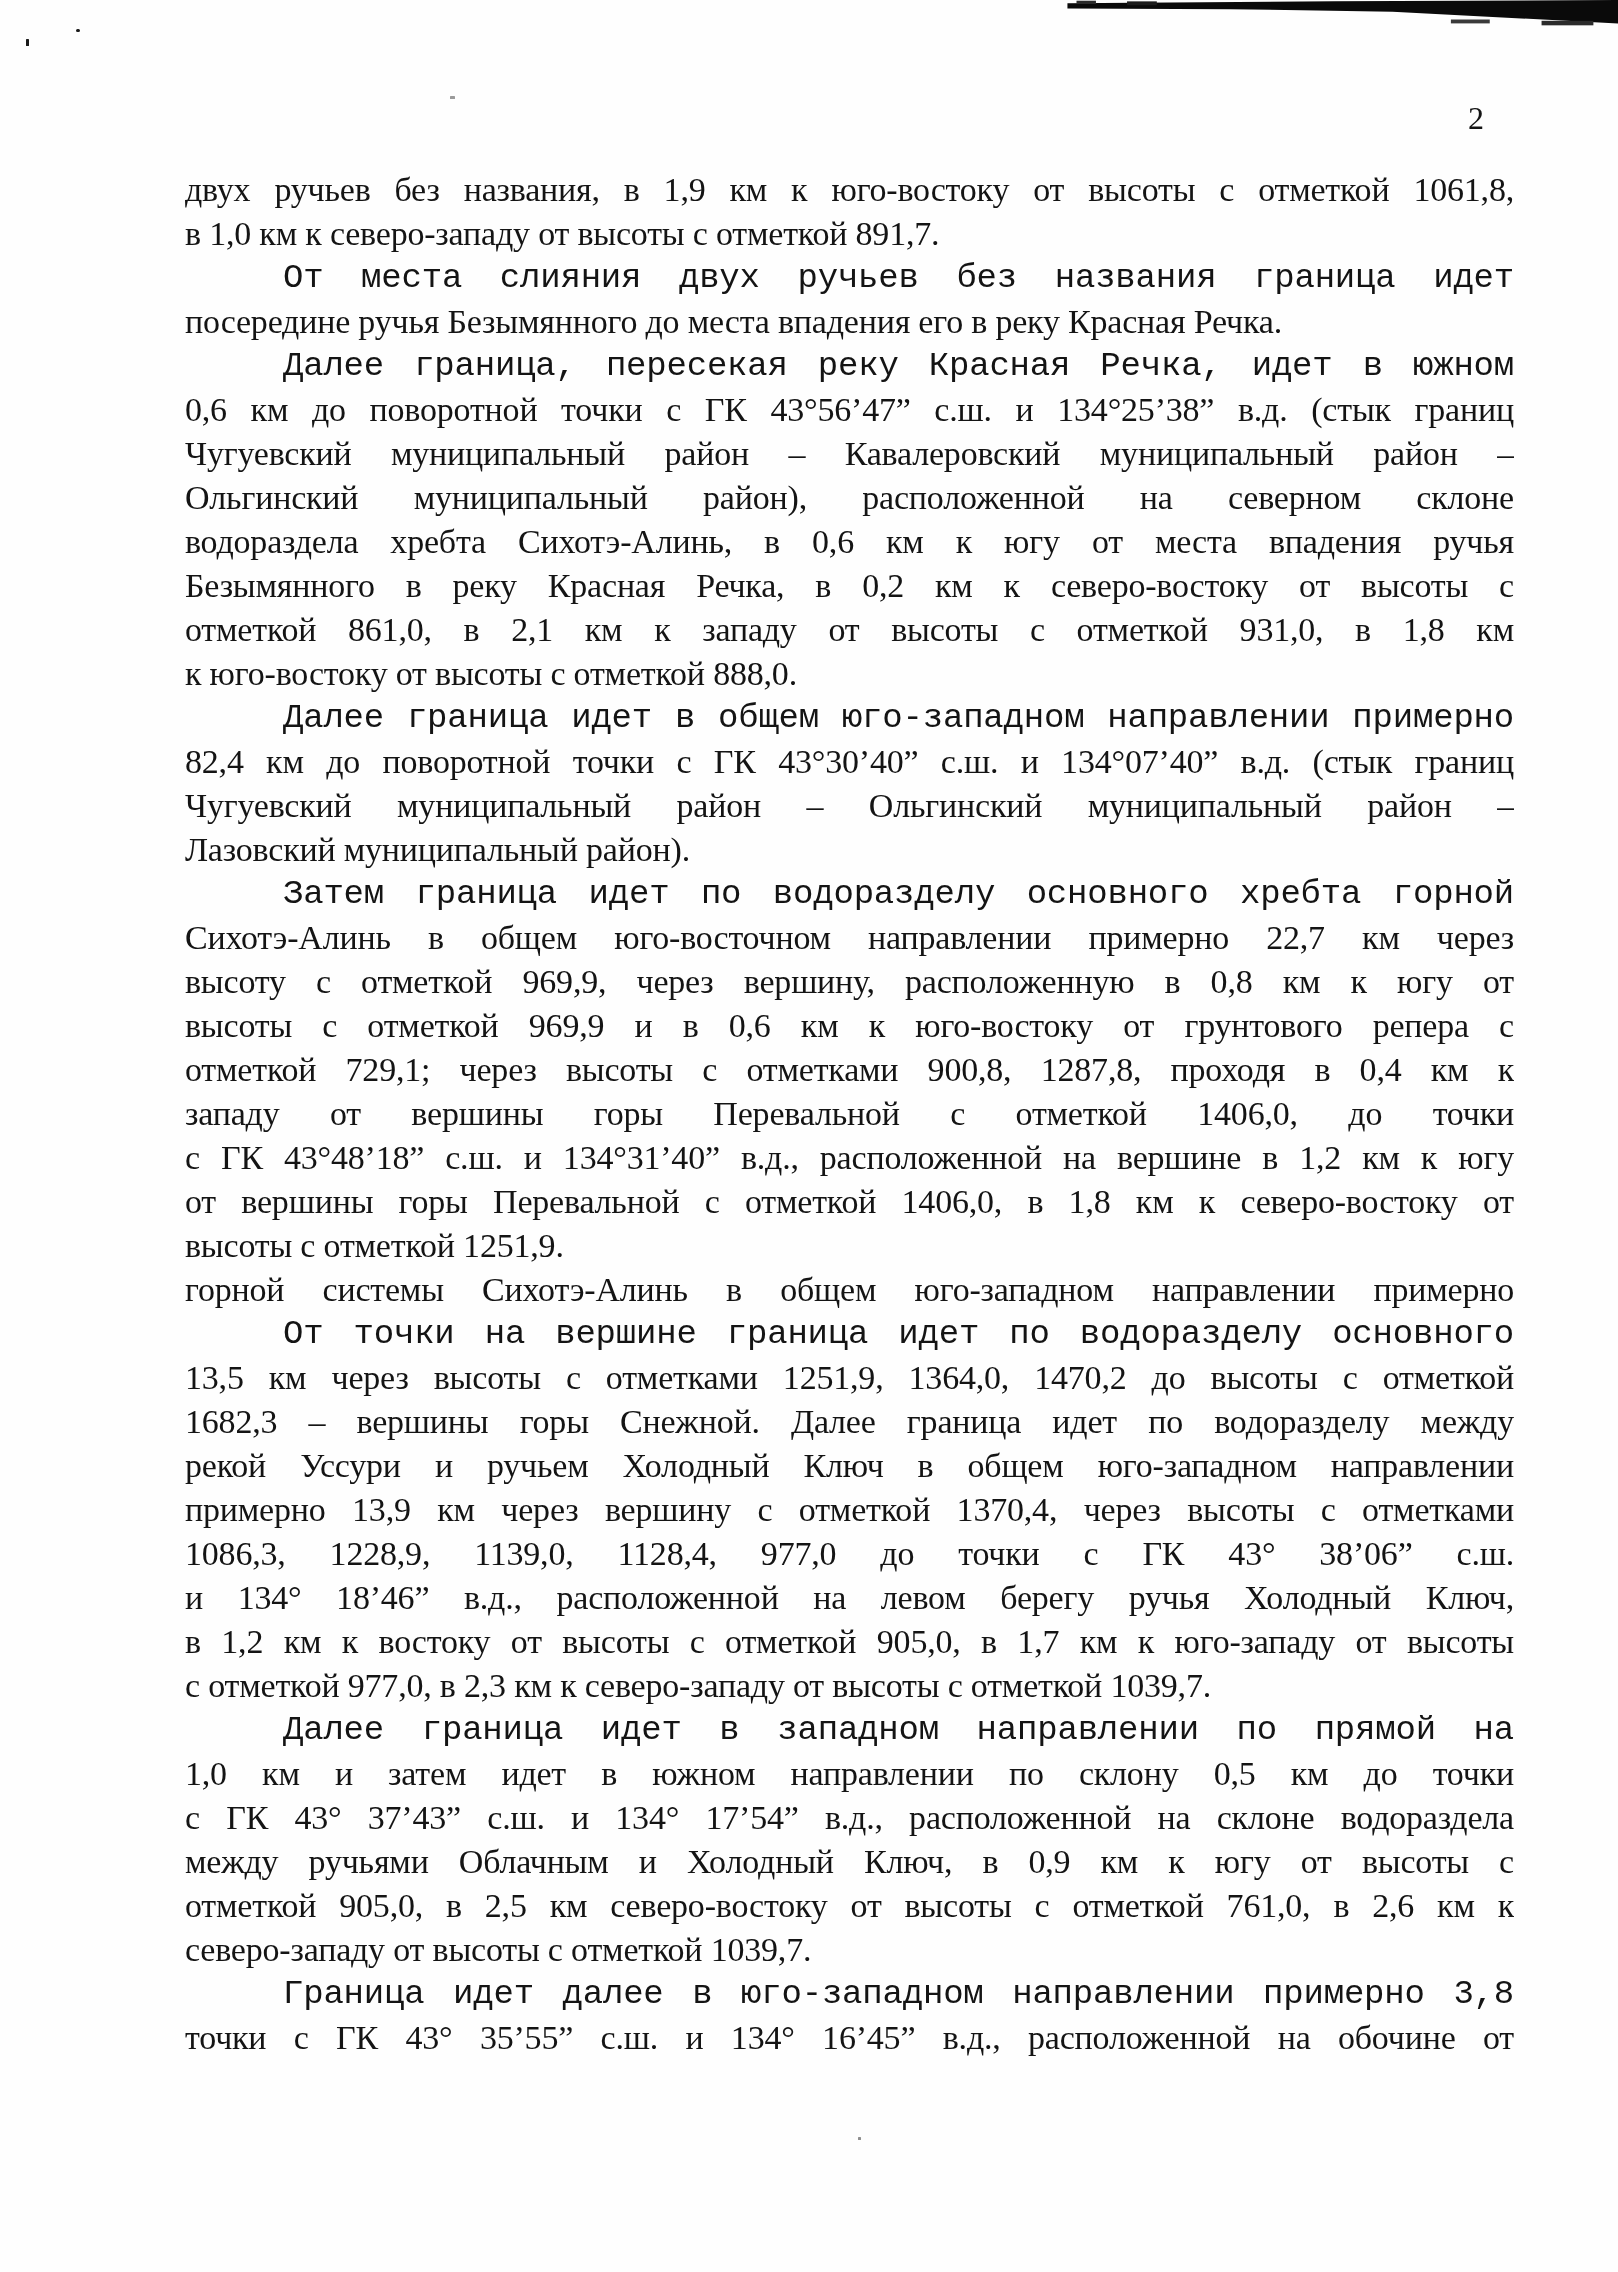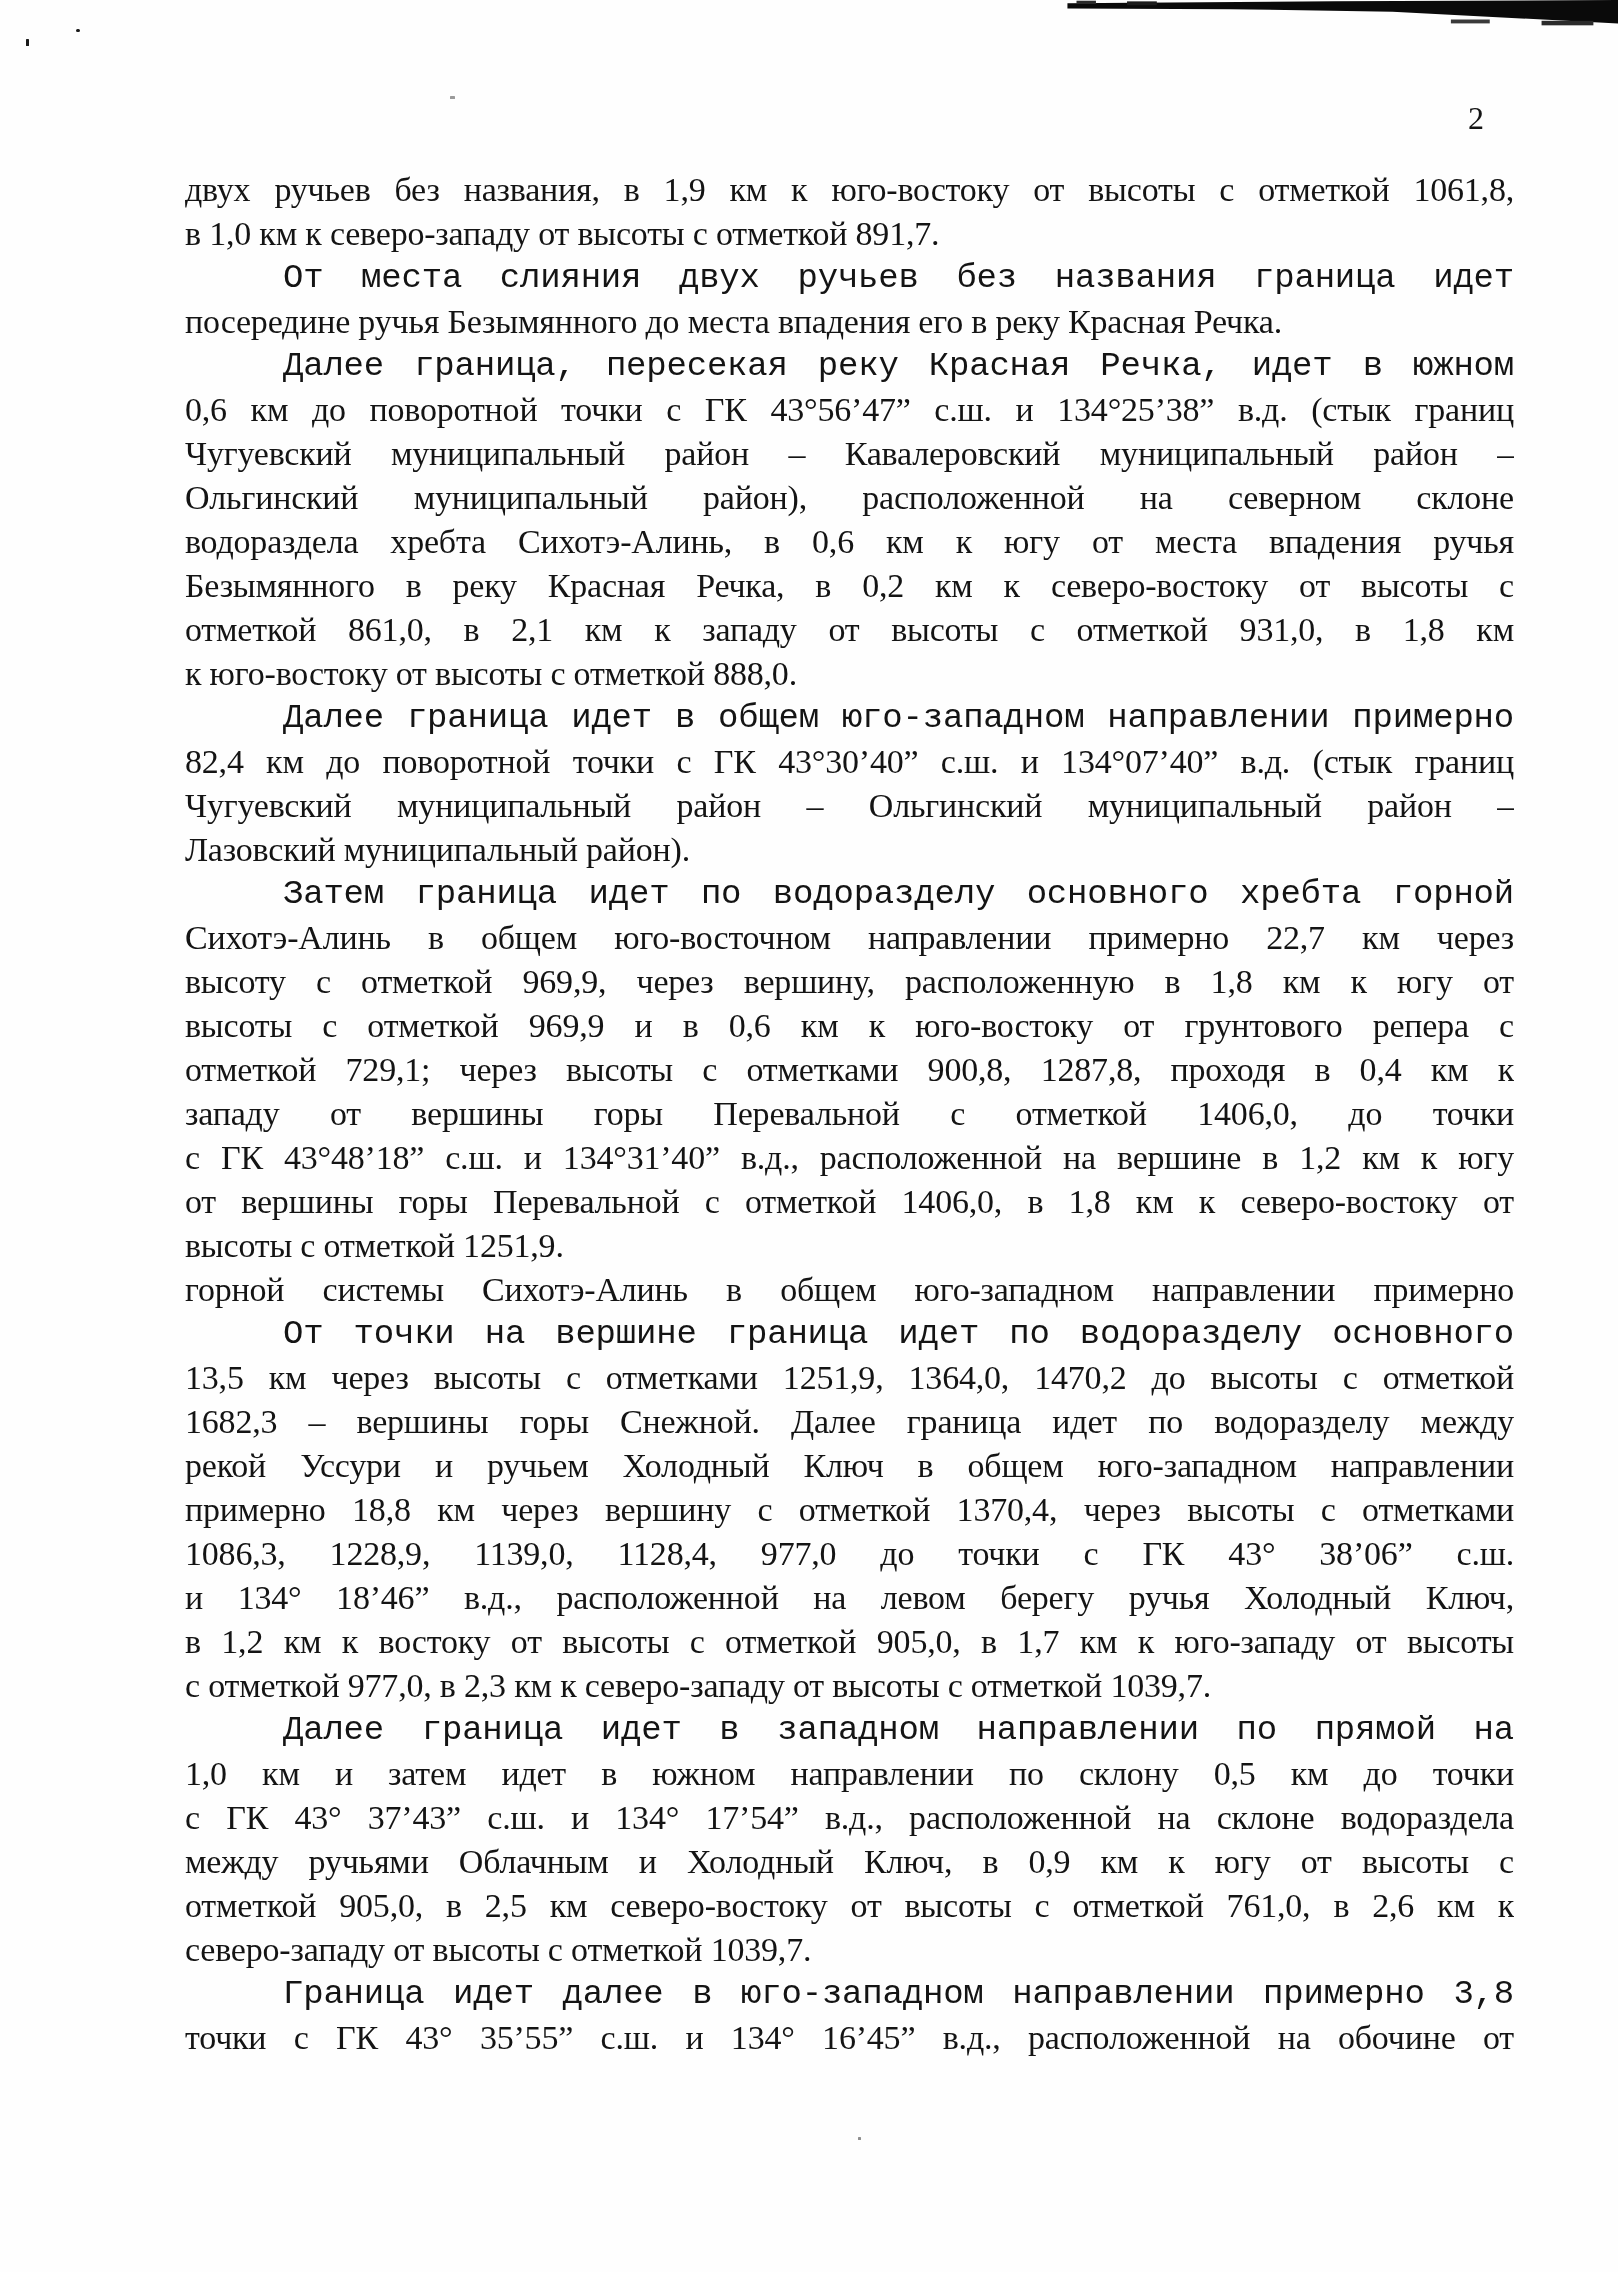--- a/index.html
+++ b/index.html
@@ -101,33 +101,33 @@
       <div class="line">водораздела хребта Сихотэ-Алинь, в 0,6 км к югу от места впадения ручья</div>
       <div class="line">Безымянного в реку Красная Речка, в 0,2 км к северо-востоку от высоты с</div>
       <div class="line">отметкой 861,0, в 2,1 км к западу от высоты с отметкой 931,0, в 1,8 км</div>
       <div class="line pe">к юго-востоку от высоты с отметкой 888,0.</div>
       <div class="line ind">Далее граница идет в общем юго-западном направлении примерно</div>
       <div class="line">82,4 км до поворотной точки с ГК 43°30’40” с.ш. и 134°07’40” в.д. (стык границ</div>
       <div class="line">Чугуевский муниципальный район – Ольгинский муниципальный район –</div>
       <div class="line pe">Лазовский муниципальный район).</div>
       <div class="line ind">Затем граница идет по водоразделу основного хребта горной системы</div>
       <div class="line">Сихотэ-Алинь в общем юго-восточном направлении примерно 22,7 км через</div>
-      <div class="line">высоту с отметкой 969,9, через вершину, расположенную в 1,8 км к югу от</div>
+      <div class="line">высоту с отметкой 969,9, через вершину, расположенную в 0,8 км к югу от</div>
       <div class="line">высоты с отметкой 969,9 и в 0,6 км к юго-востоку от грунтового репера с</div>
       <div class="line">отметкой 729,1; через высоты с отметками 900,8, 1287,8, проходя в 0,4 км к</div>
       <div class="line">западу от вершины горы Перевальной с отметкой 1406,0, до точки</div>
       <div class="line">с ГК 43°48’18” с.ш. и 134°31’40” в.д., расположенной на вершине в 1,2 км к югу</div>
       <div class="line">от вершины горы Перевальной с отметкой 1406,0, в 1,8 км к северо-востоку от</div>
       <div class="line pe">высоты с отметкой 1251,9.</div>
       <div class="line">горной системы Сихотэ-Алинь в общем юго-западном направлении примерно</div>
       <div class="line ind">От точки на вершине граница идет по водоразделу основного хребта</div>
       <div class="line">13,5 км через высоты с отметками 1251,9, 1364,0, 1470,2 до высоты с отметкой</div>
       <div class="line">1682,3 – вершины горы Снежной. Далее граница идет по водоразделу между</div>
       <div class="line">рекой Уссури и ручьем Холодный Ключ в общем юго-западном направлении</div>
-      <div class="line">примерно 18,8 км через вершину с отметкой 1370,4, через высоты с отметками</div>
+      <div class="line">примерно 13,9 км через вершину с отметкой 1370,4, через высоты с отметками</div>
       <div class="line">1086,3, 1228,9, 1139,0, 1128,4, 977,0 до точки с ГК 43° 38’06” с.ш.</div>
       <div class="line">и 134° 18’46” в.д., расположенной на левом берегу ручья Холодный Ключ,</div>
       <div class="line">в 1,2 км к востоку от высоты с отметкой 905,0, в 1,7 км к юго-западу от высоты</div>
       <div class="line pe">с отметкой 977,0, в 2,3 км к северо-западу от высоты с отметкой 1039,7.</div>
       <div class="line ind">Далее граница идет в западном направлении по прямой на протяжении</div>
       <div class="line">1,0 км и затем идет в южном направлении по склону 0,5 км до точки</div>
       <div class="line">с ГК 43° 37’43” с.ш. и 134° 17’54” в.д., расположенной на склоне водораздела</div>
       <div class="line">между ручьями Облачным и Холодный Ключ, в 0,9 км к югу от высоты с</div>
       <div class="line">отметкой 905,0, в 2,5 км северо-востоку от высоты с отметкой 761,0, в 2,6 км к</div>
       <div class="line pe">северо-западу от высоты с отметкой 1039,7.</div>

